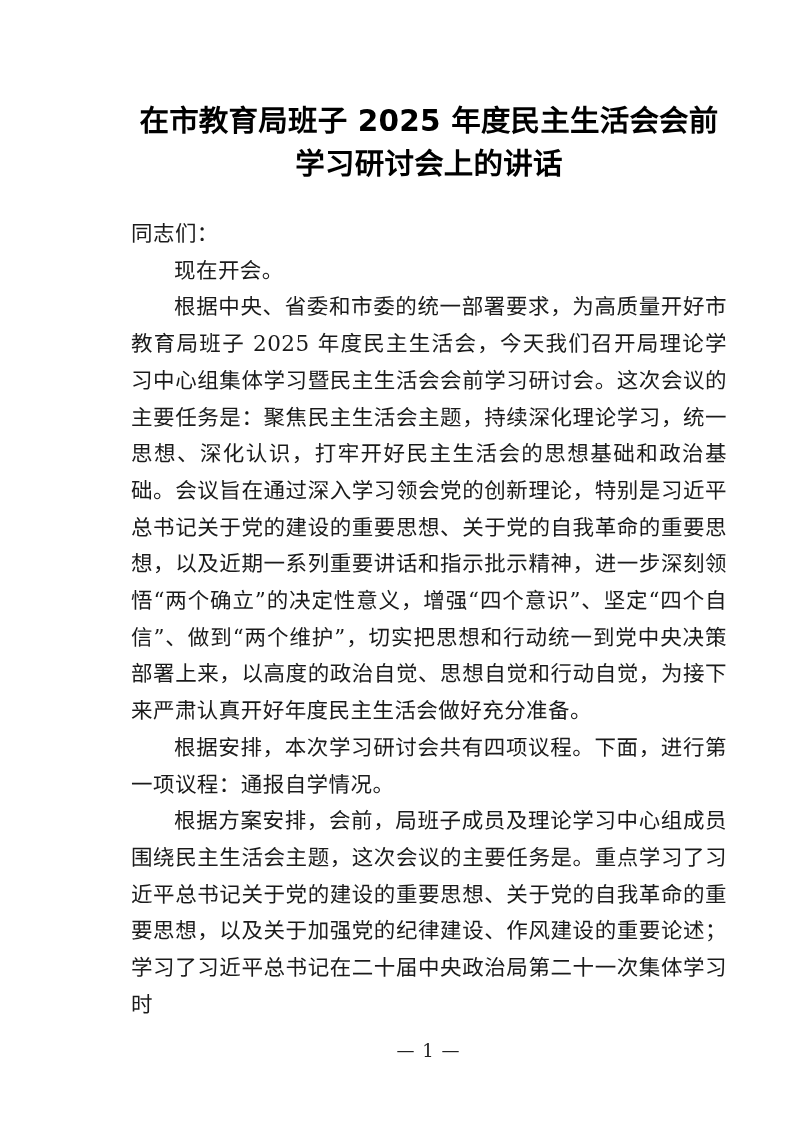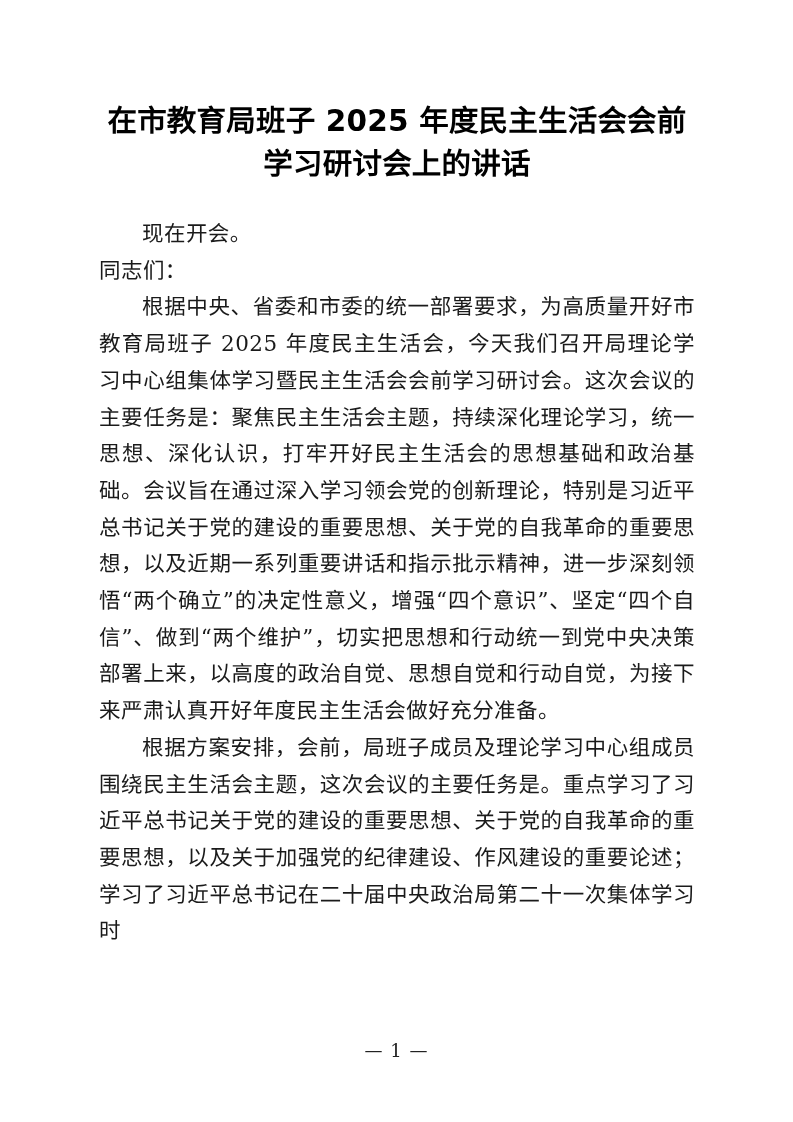--- a/index.html
+++ b/index.html
@@ -11,20 +11,21 @@
 
   .page {
     position: relative;
     width: 702px;
     height: 1122px;
     background: #ffffff;
     overflow: hidden;
     box-sizing: border-box;
     font-family: "DejaVu Serif", "Liberation Serif", serif;
     color: #000000;
+    margin-left: 32px;
   }
 
   
   .content {
     position: absolute;
     left: 99px;
     top: 0;
     width: 596px;
   }
 
@@ -87,26 +88,27 @@
 <body>
 
 <div class="page">
 
   <div class="content">
 
     <h1 class="doc-title">在市教育局班子 2025 年度民主生活会会前学习研讨会上的讲话</h1>
 
     <div class="body-block">
 
+      <p class="para noindent">同志们：</p>
+
       <p class="para indent">现在开会。</p>
-
-      <p class="para noindent">同志们：</p>
 
       <p class="para indent">根据中央、省委和市委的统一部署要求，为高质量开好市教育局班子 2025 年度民主生活会，今天我们召开局理论学习中心组集体学习暨民主生活会会前学习研讨会。这次会议的主要任务是：聚焦民主生活会主题，持续深化理论学习，统一思想、深化认识，打牢开好民主生活会的思想基础和政治基础。会议旨在通过深入学习领会党的创新理论，特别是习近平总书记关于党的建设的重要思想、关于党的自我革命的重要思想，以及近期一系列重要讲话和指示批示精神，进一步深刻领悟“两个确立”的决定性意义，增强“四个意识”、坚定“四个自信”、做到“两个维护”，切实把思想和行动统一到党中央决策部署上来，以高度的政治自觉、思想自觉和行动自觉，为接下来严肃认真开好年度民主生活会做好充分准备。</p>
 
+      <p class="para indent">根据安排，本次学习研讨会共有四项议程。下面，进行第一项议程：通报自学情况。</p>
 
       <p class="para indent">根据方案安排，会前，局班子成员及理论学习中心组成员围绕民主生活会主题，这次会议的主要任务是。重点学习了习近平总书记关于党的建设的重要思想、关于党的自我革命的重要思想，以及关于加强党的纪律建设、作风建设的重要论述；学习了习近平总书记在二十届中央政治局第二十一次集体学习时</p>
 
     </div>
   </div>
 
   <div class="page-footer">— 1 —</div>
 
 </div>
 

